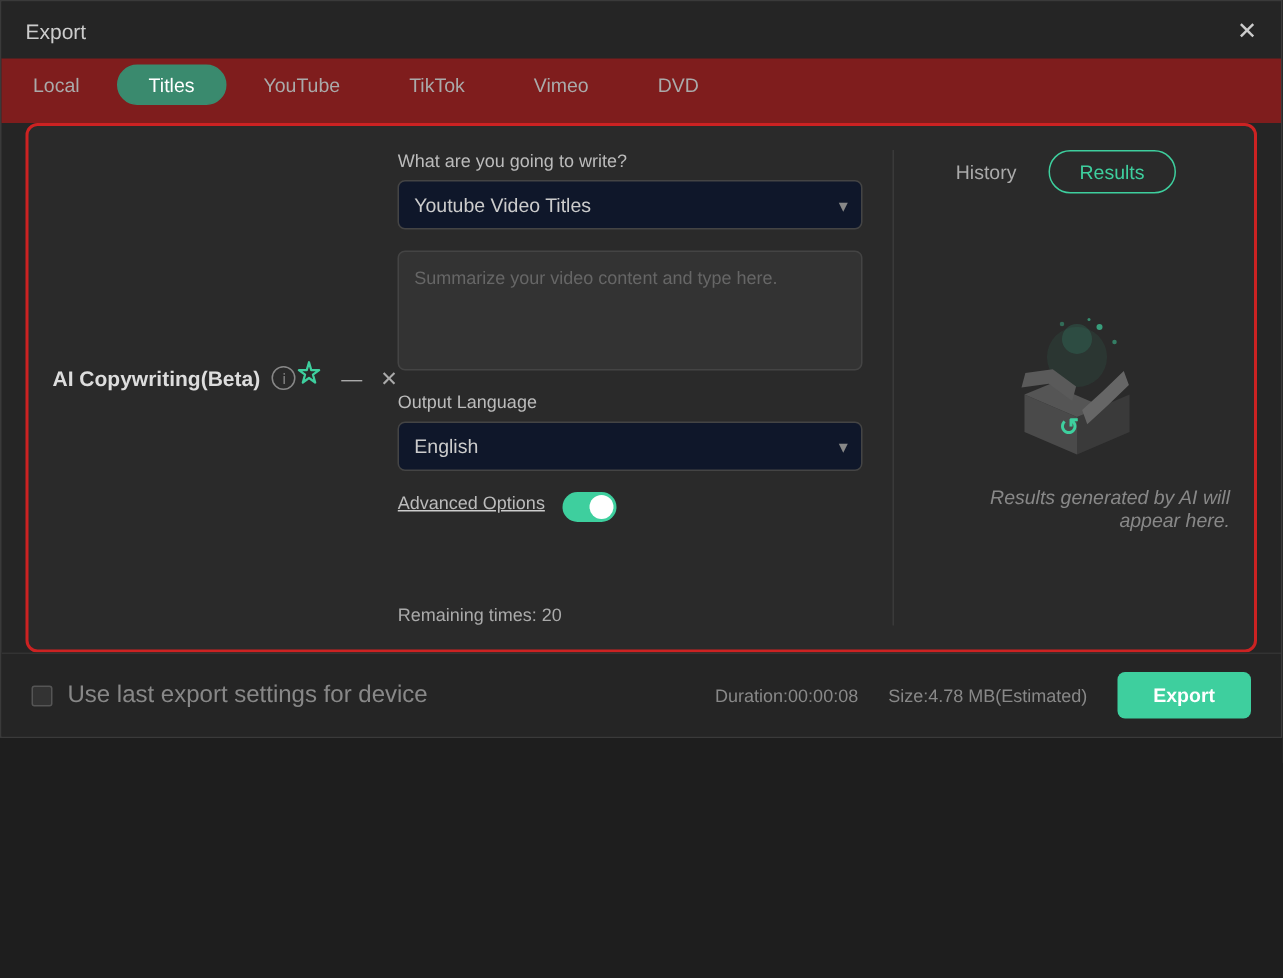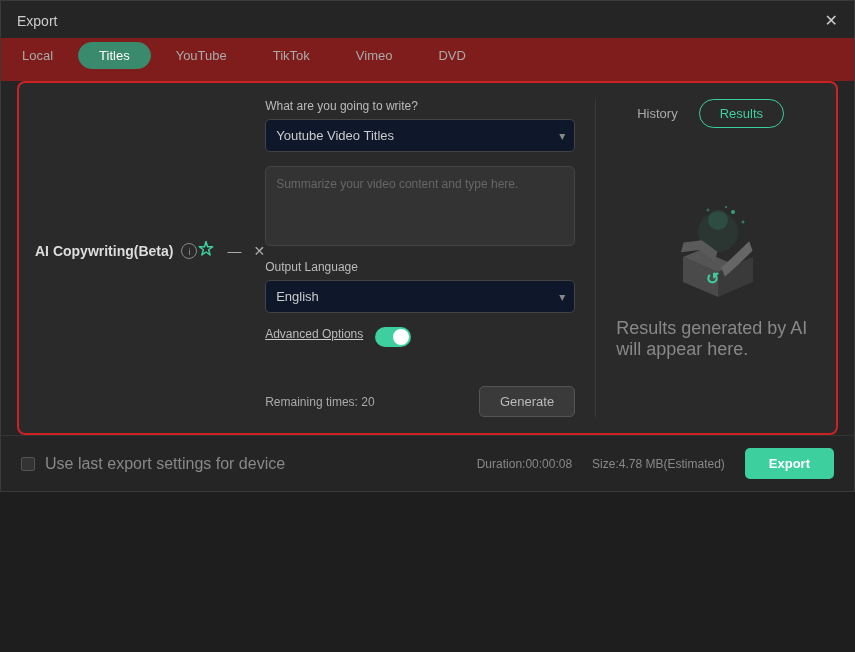--- a/index.html
+++ b/index.html
@@ -300,23 +300,24 @@
     }
 
     
     .box-icon-container {
       width: 120px;
       height: 100px;
       position: relative;
     }
 
     .empty-text {
-      font-size: 18px;
+      font-size: 13px;
       color: #888;
-      text-align: left;
+      text-align: right;
+      font-style: italic;
     }
 
     
     .footer {
       display: flex;
       align-items: center;
       justify-content: space-between;
       padding: 12px 20px;
       border-top: 1px solid #333;
       background: #252525;
@@ -437,21 +438,20 @@
               <span class="toggle-label">Advanced Options</span>
               <div class="toggle">
                 <div class="toggle-knob"></div>
               </div>
             </div>
 
           </div>
 
           <div class="ai-left-bottom">
             <span class="remaining-text">Remaining times: 20</span>
-            <button class="generate-btn">Generate</button>
           </div>
         </div>
 
         <div class="vertical-divider"></div>
 
         <div class="ai-right">
 
           <div class="result-tabs">
             <div class="result-tab">History</div>
             <div class="result-tab active">Results</div>

